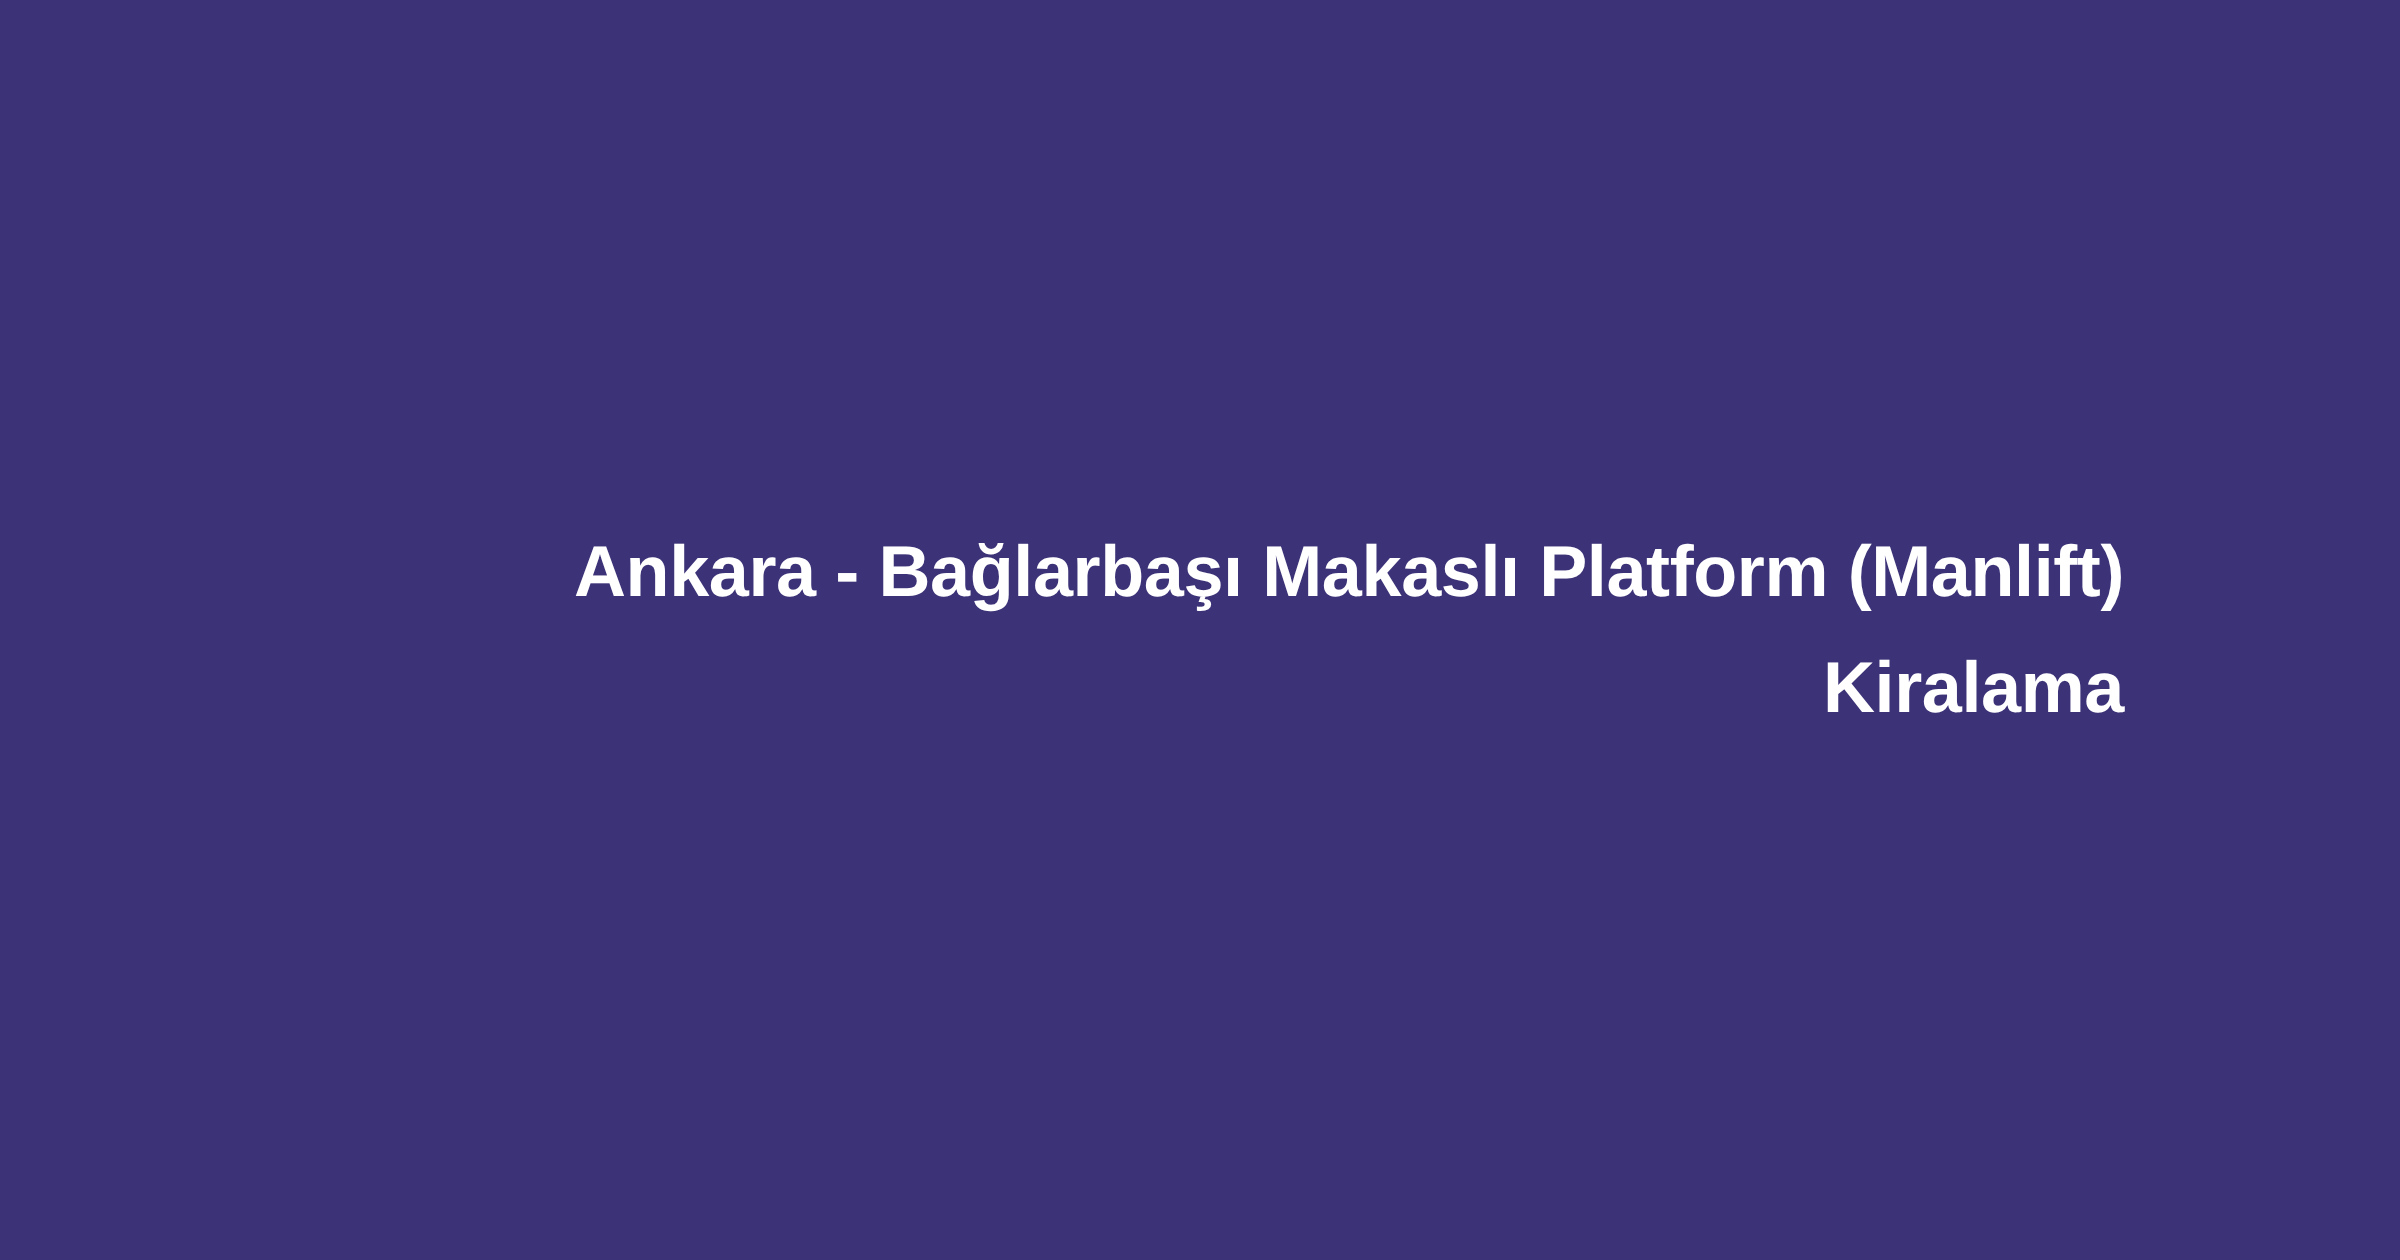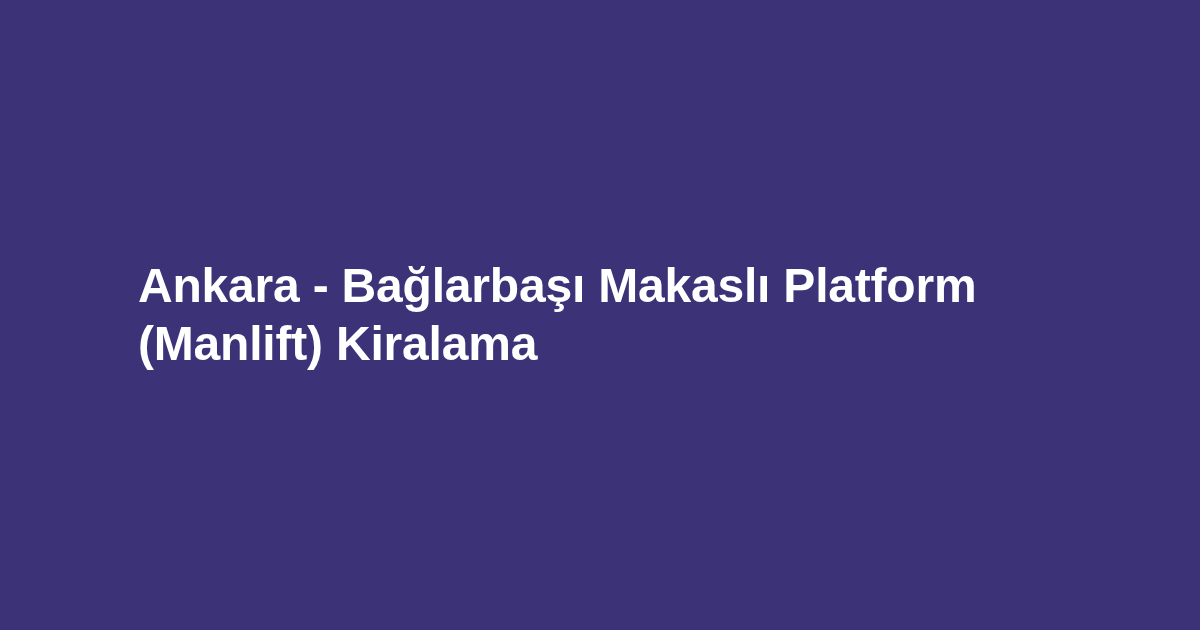--- a/index.html
+++ b/index.html
@@ -38,25 +38,25 @@
     text-align: center;
     padding: 0 8px;
     box-sizing: border-box;
   }
 
   .og-title {
     margin: 0;
     padding: 0;
     font-family: "Liberation Sans", "DejaVu Sans", sans-serif;
     font-weight: 700;
-    font-size: 48px;
+    font-size: 36px;
     line-height: 58px;
     letter-spacing: -0.2px;
     color: #ffffff;
-    text-align: left;
+    text-align: right;
     word-wrap: break-word;
     overflow-wrap: break-word;
     -webkit-font-smoothing: antialiased;
   }
 </style>
 </head>
 <body>
 
 <div class="og-card" style="background-color: rgb(59, 50, 119);">
 

